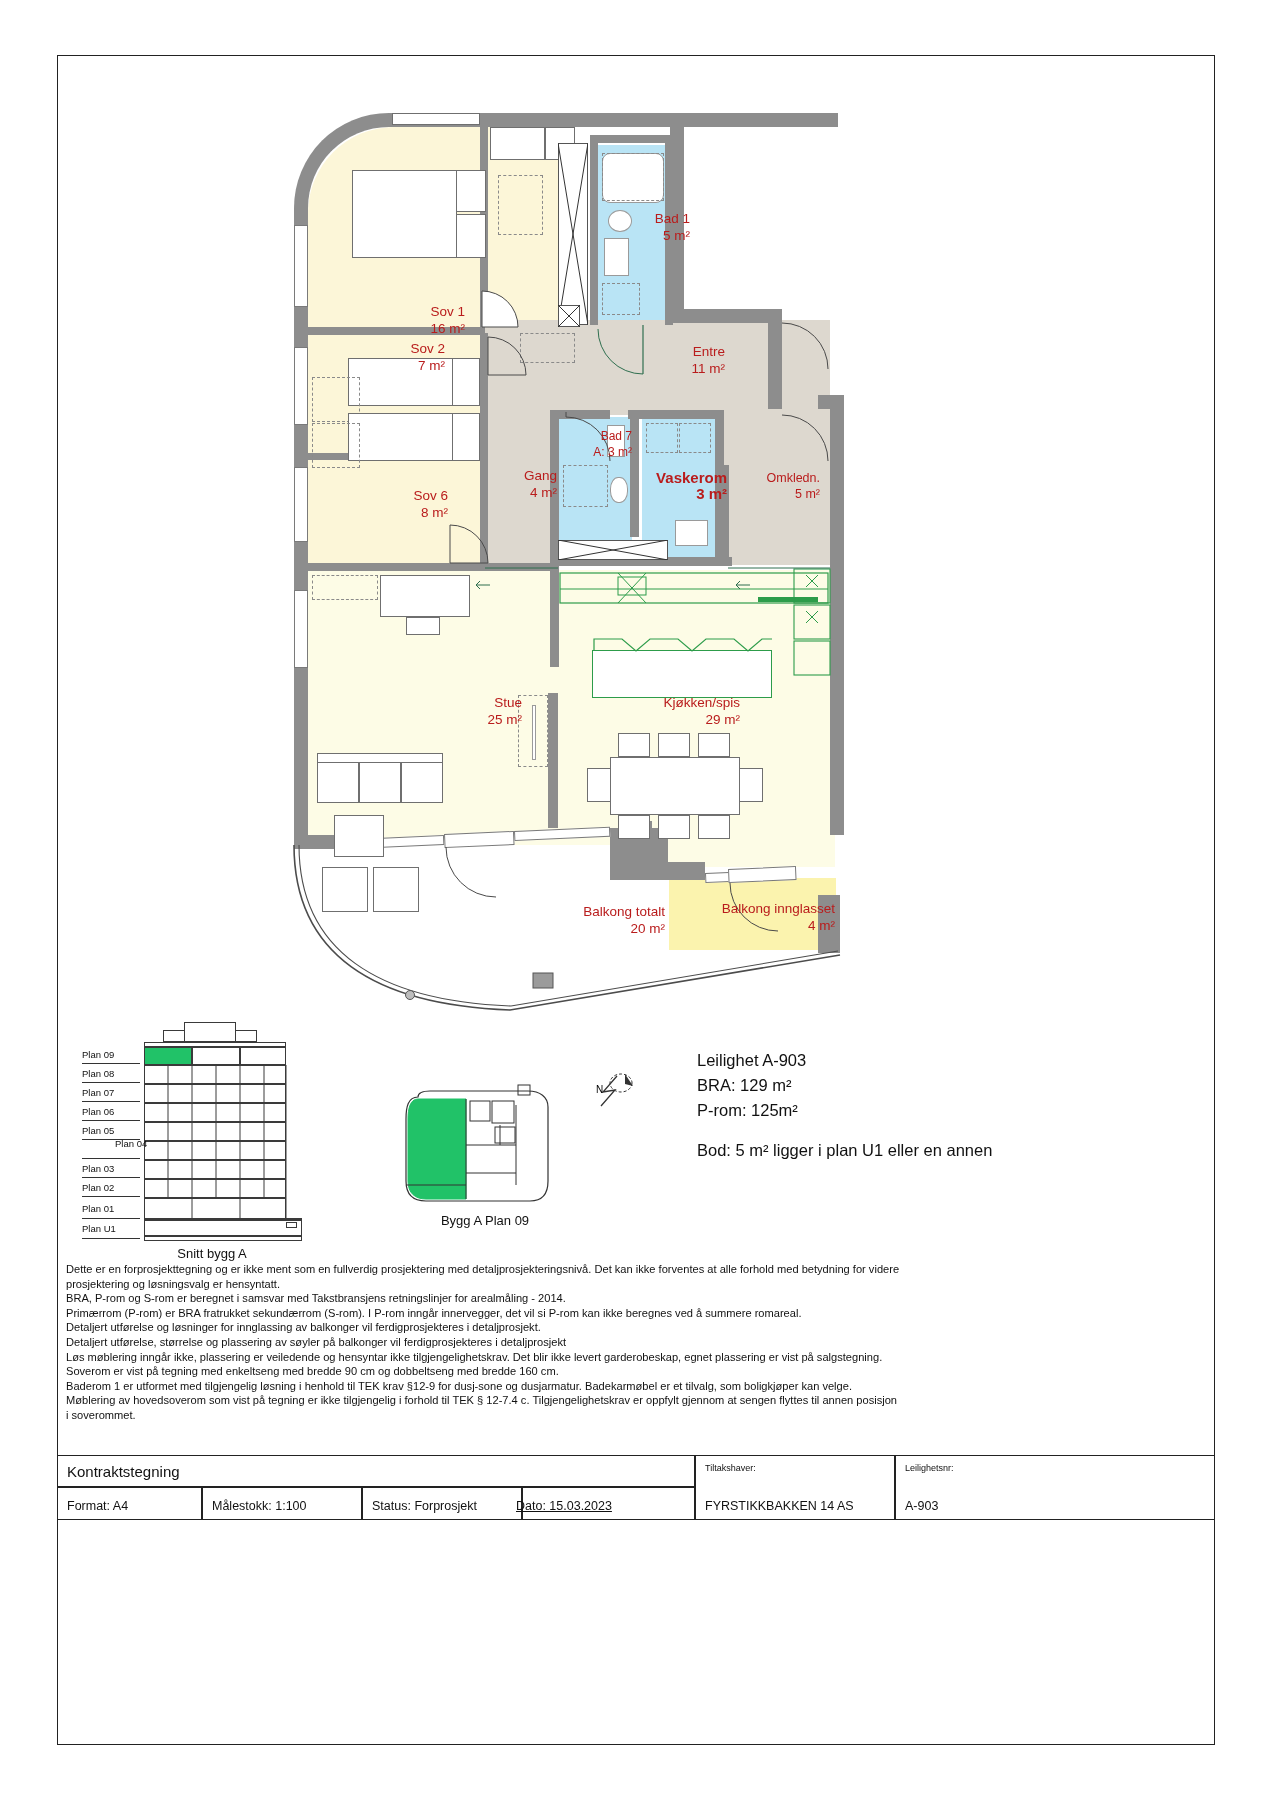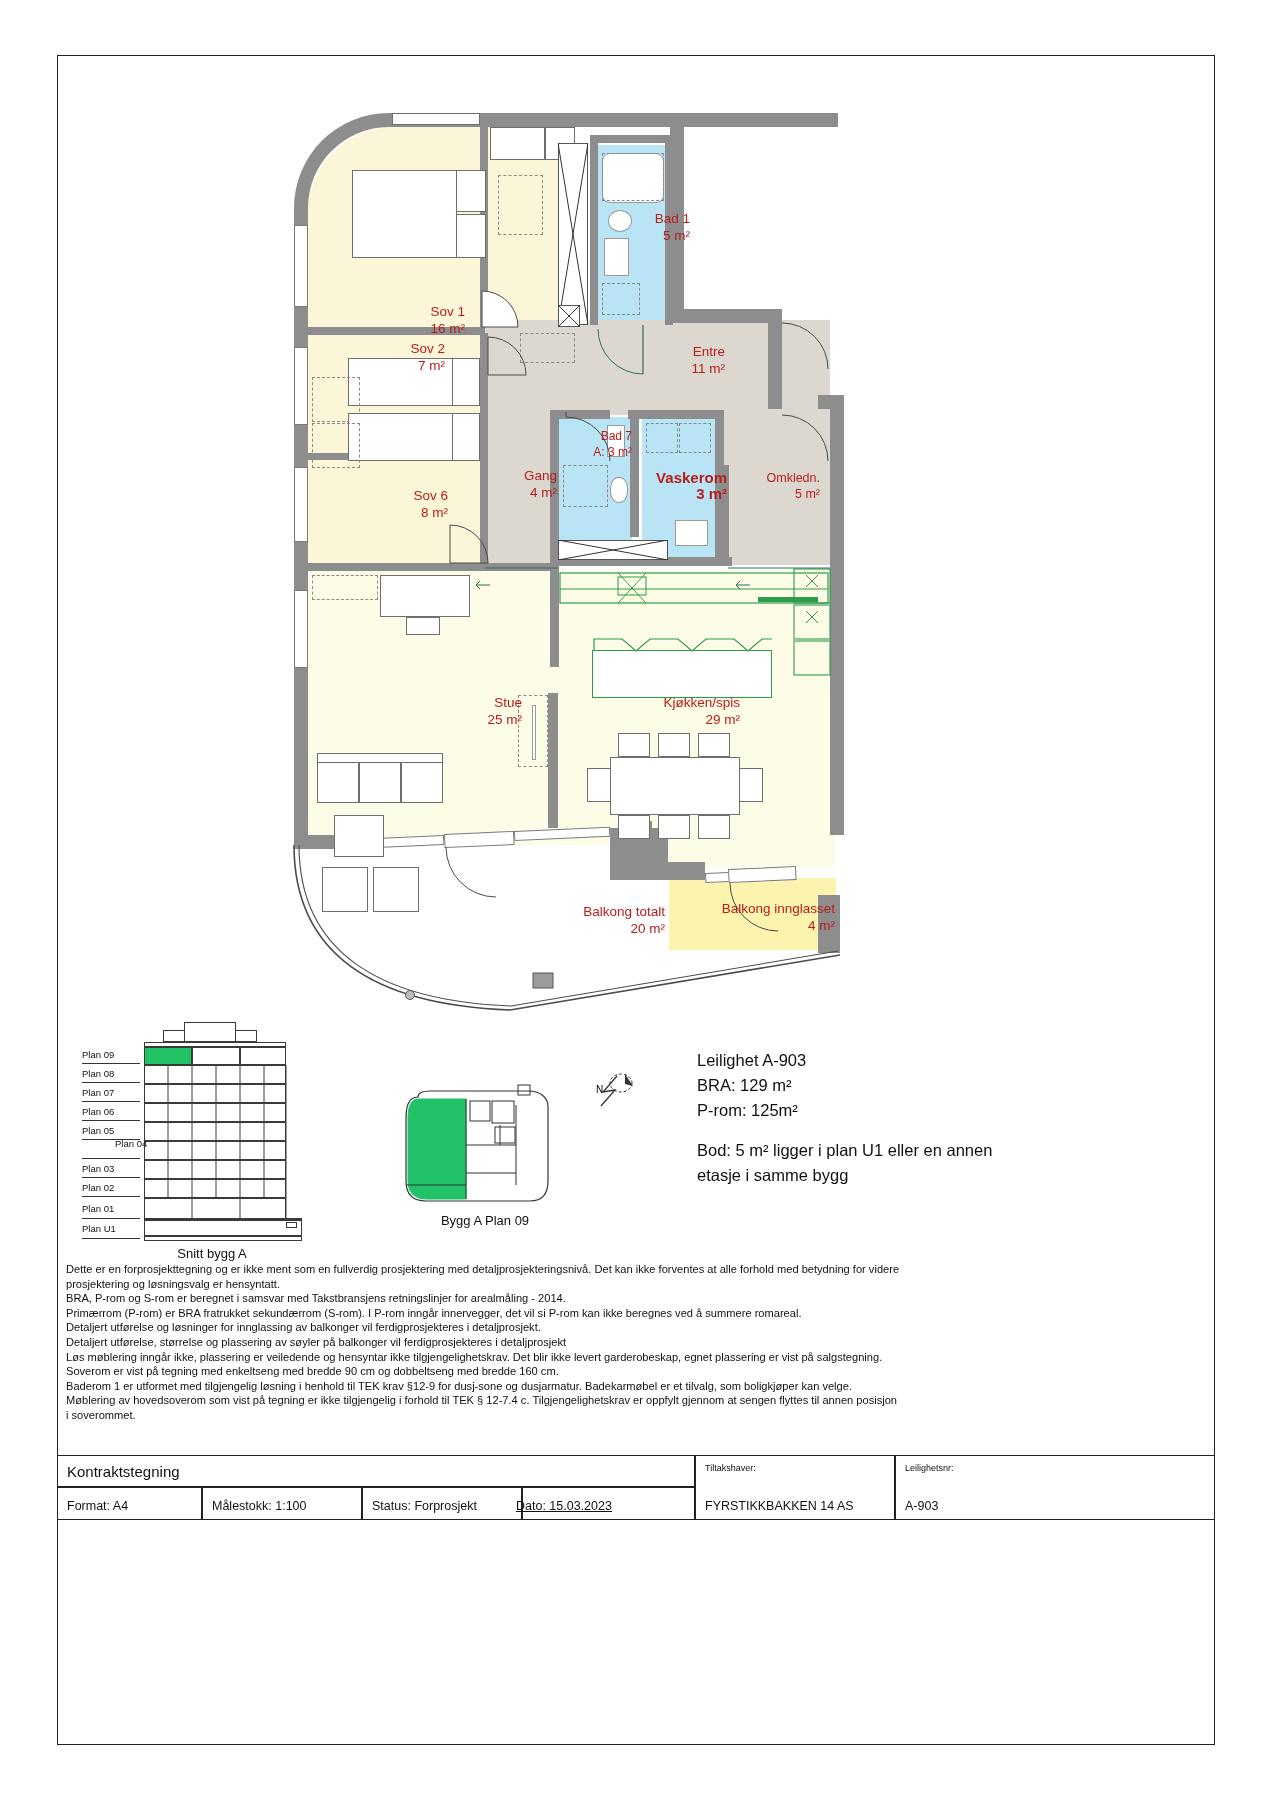--- a/index.html
+++ b/index.html
@@ -388,21 +388,20 @@
     </svg>
     <div style="position:absolute;left:1px;top:14px;font-size:10px;">N</div>
   </div>
 
   <div class="infoblk">
     <div>Leilighet A-903</div>
     <div>BRA: 129 m²</div>
     <div>P-rom: 125m²</div>
     <div class="gap"></div>
     <div>Bod: 5 m² ligger i plan U1 eller en annen</div>
-    <div>etasje i samme bygg</div>
   </div>
 
   <div class="notes">
     <p>Dette er en forprosjekttegning og er ikke ment som en fullverdig prosjektering med detaljprosjekteringsnivå. Det kan ikke forventes at alle forhold med betydning for videre</p>
     <p>prosjektering og løsningsvalg er hensyntatt.</p>
     <p>BRA, P-rom og S-rom er beregnet i samsvar med Takstbransjens retningslinjer for arealmåling - 2014.</p>
     <p>Primærrom (P-rom) er BRA fratrukket sekundærrom (S-rom). I P-rom inngår innervegger, det vil si P-rom kan ikke beregnes ved å summere romareal.</p>
     <p>Detaljert utførelse og løsninger for innglassing av balkonger vil ferdigprosjekteres i detaljprosjekt.</p>
     <p>Detaljert utførelse, størrelse og plassering av søyler på balkonger vil ferdigprosjekteres i detaljprosjekt</p>
     <p>Løs møblering inngår ikke, plassering er veiledende og hensyntar ikke tilgjengelighetskrav. Det blir ikke levert garderobeskap, egnet plassering er vist på salgstegning.</p>

